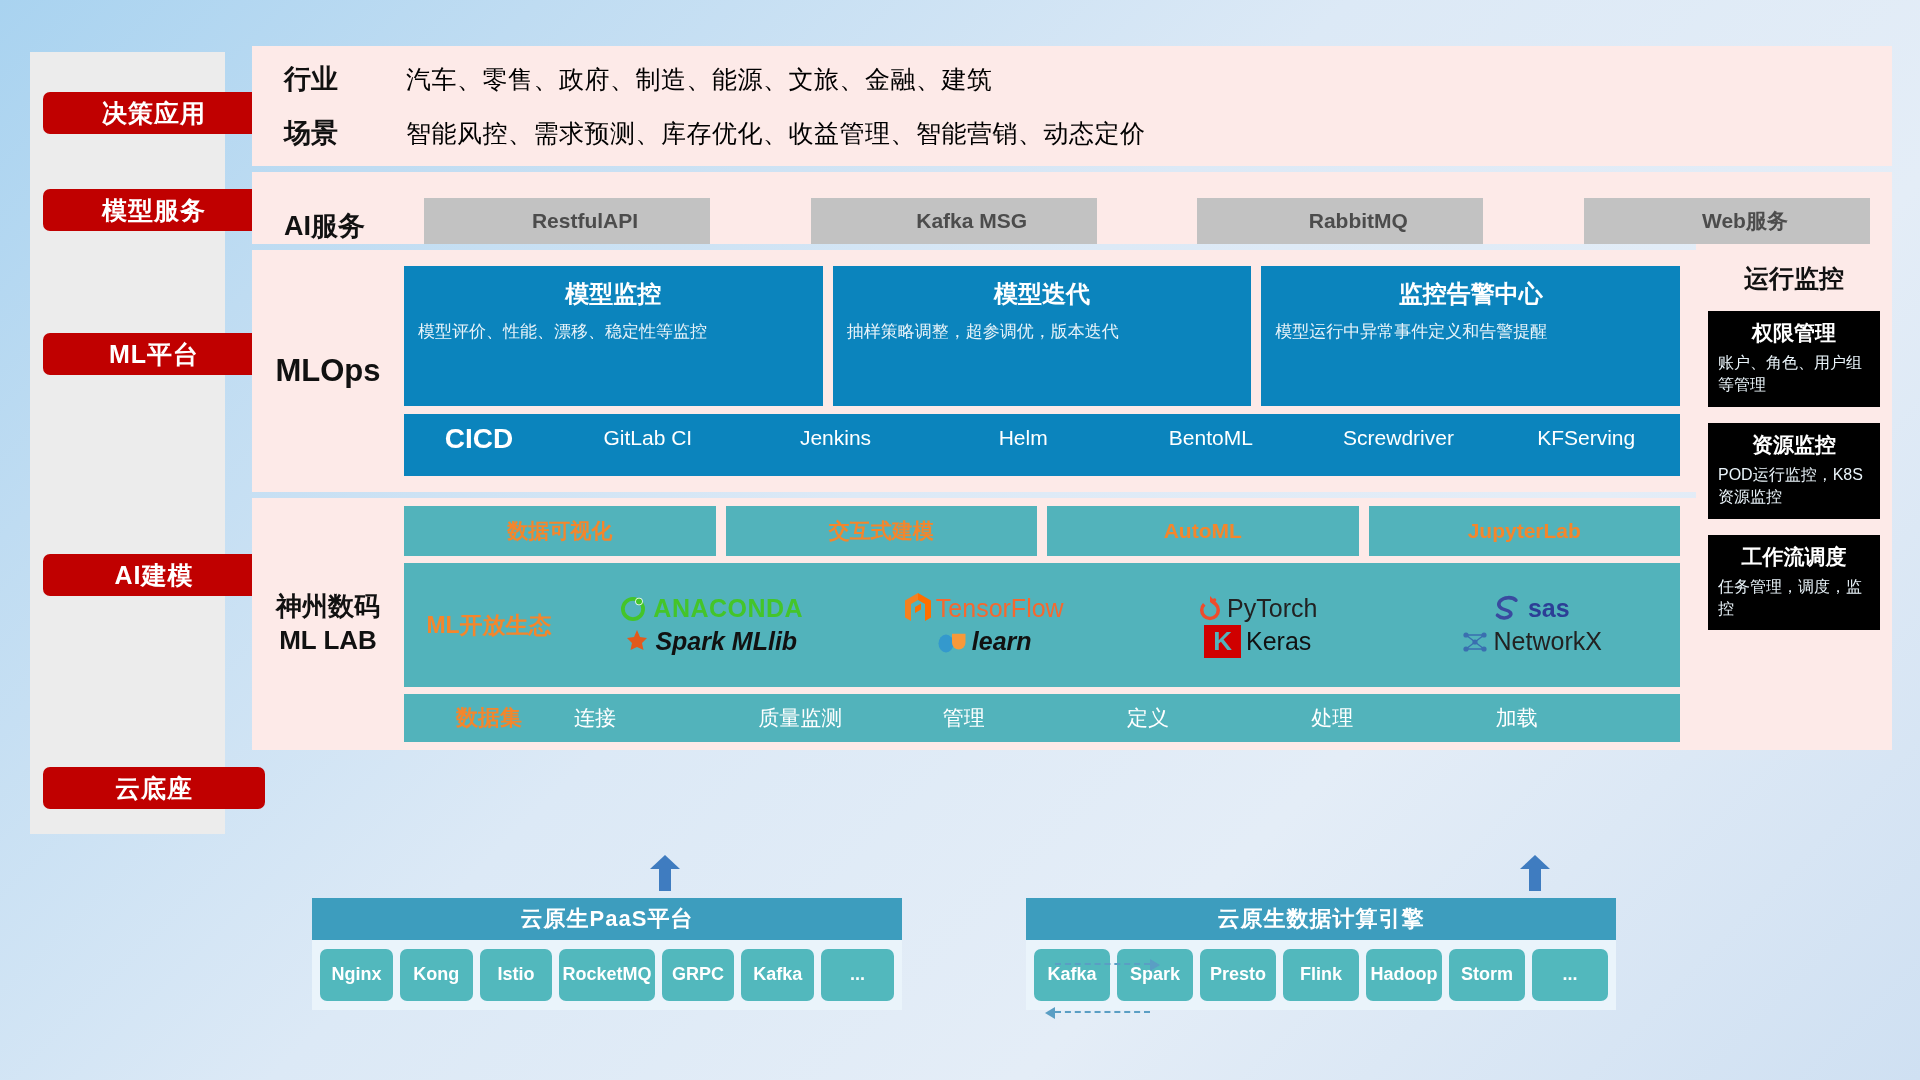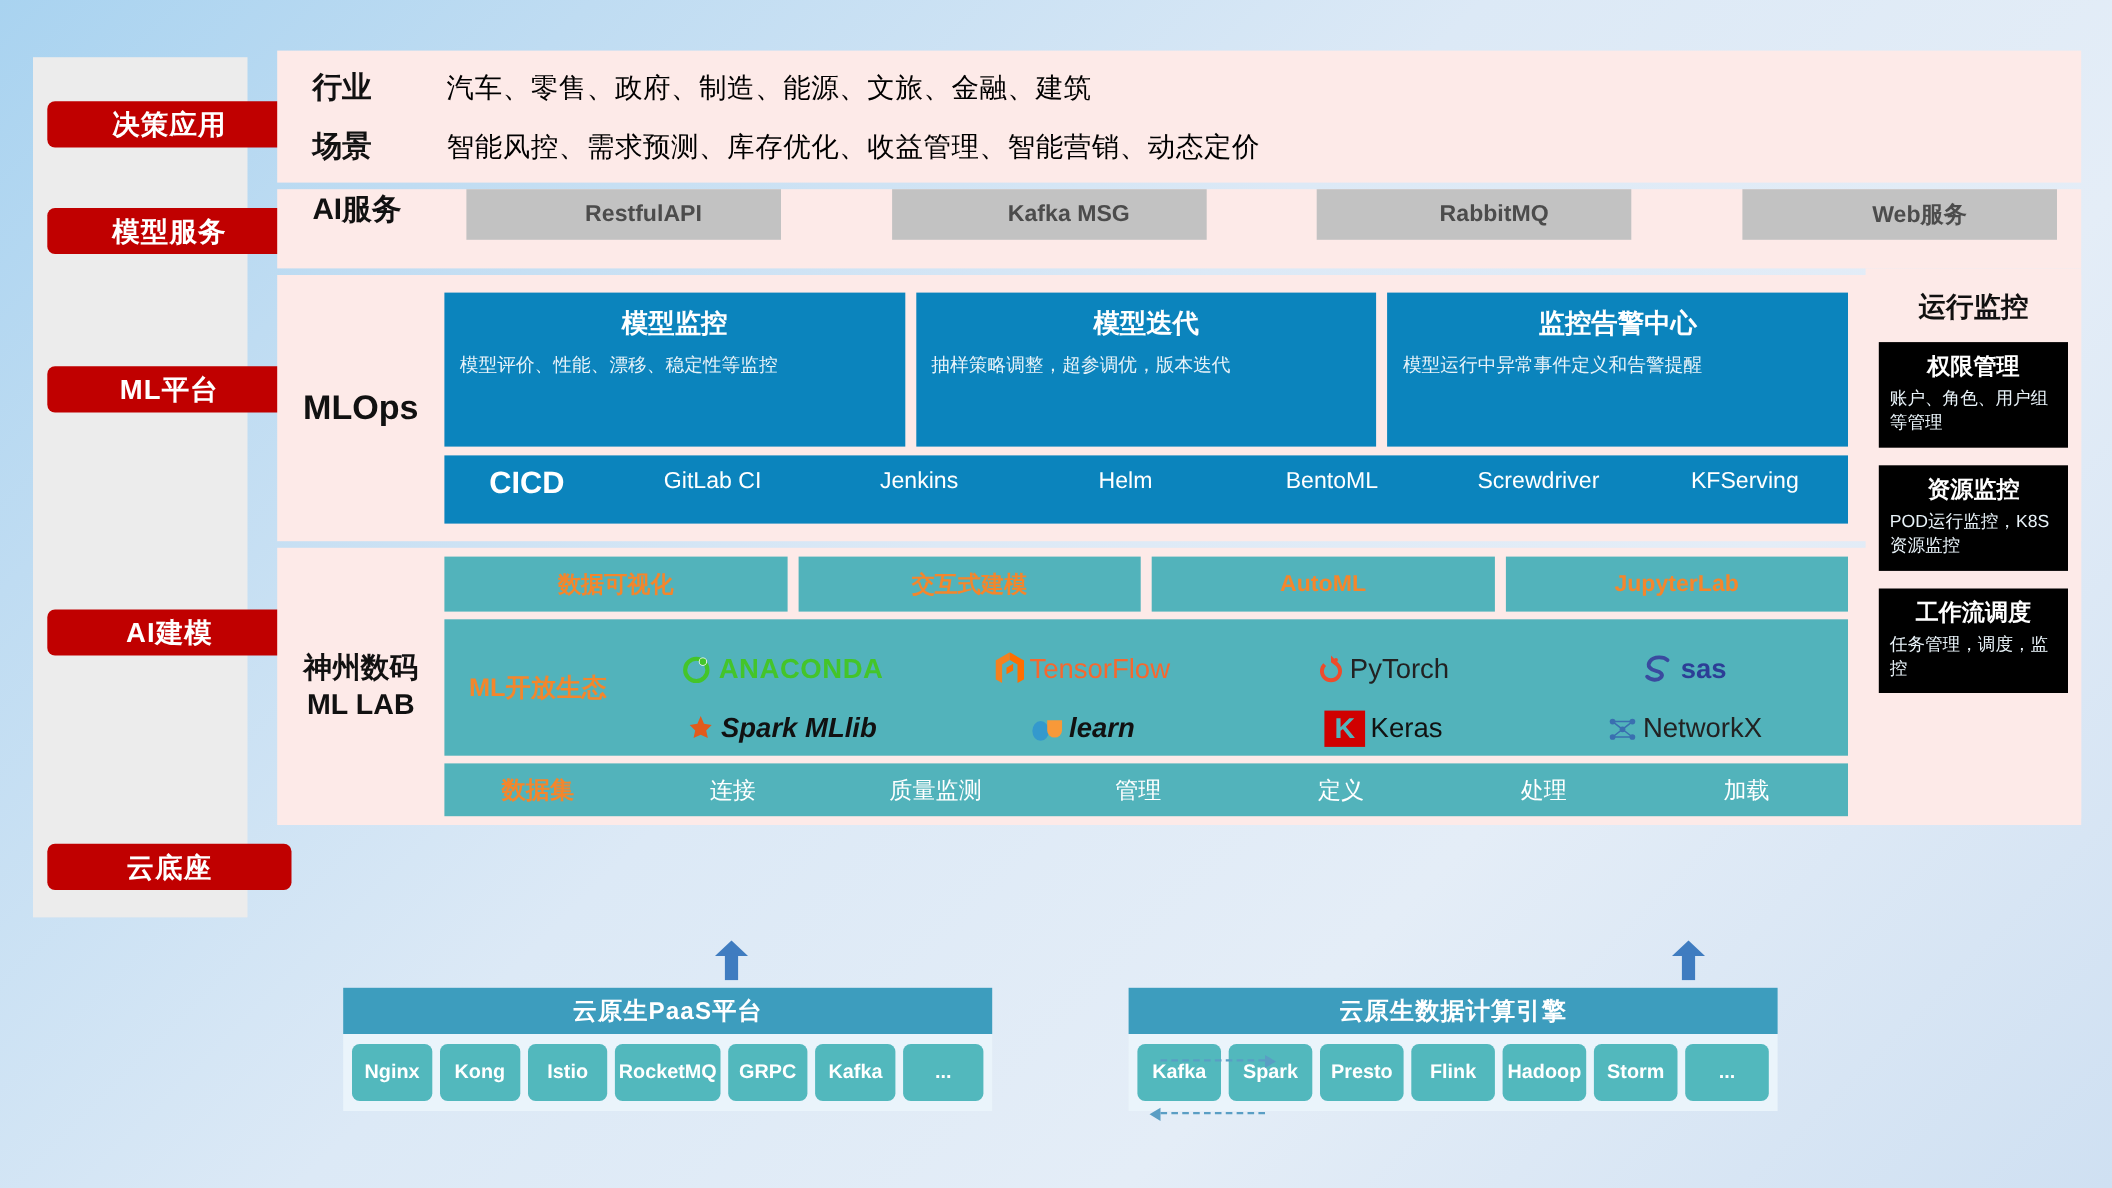--- a/index.html
+++ b/index.html
@@ -31,21 +31,21 @@
   .band + .band{margin-top:6px;}
 
   
   .b1{height:120px;display:flex;align-items:center;padding-left:32px;}
   .b1 .rows{display:flex;flex-direction:column;gap:18px;width:100%;}
   .b1 .row{display:flex;align-items:center;}
   .b1 .lbl{width:122px;font-size:27px;font-weight:bold;color:#111;flex:none;}
   .b1 .val{font-size:25px;color:#000000;letter-spacing:.5px;}
 
   
-  .b2{height:72px;display:flex;align-items:flex-start;padding-left:32px;}
+  .b2{height:72px;display:flex;align-items:flex-end;padding-left:32px;}
   .b2 .lbl{width:140px;font-size:27px;font-weight:bold;color:#111;flex:none;}
   .b2 .chips{display:flex;gap:0;flex:1;justify-content:space-between;padding-right:22px;}
   .b2 .chip{
     width:250px;height:46px;background:#c2c2c2;color:#4c4c4c;
     display:flex;align-items:center;justify-content:center;
     font-size:21px;font-weight:bold;padding-left:36px;
   }
 
   
   .b3{height:242px;display:flex;}
@@ -81,21 +81,21 @@
     flex:1;background:#52b3bb;display:flex;align-items:center;justify-content:center;
     color:#f4862c;font-size:21px;font-weight:bold;
   }
   .eco{background:#52b3bb;flex:1;display:flex;align-items:center;min-height:120px;}
   .eco .eco-lbl{width:170px;flex:none;text-align:center;color:#f4862c;font-size:23px;font-weight:bold;}
   .eco .logos{flex:1;display:grid;grid-template-columns:repeat(4,1fr);grid-template-rows:1fr 1fr;
     align-items:center;justify-items:center;padding-right:12px;}
   .dsrow{background:#52b3bb;height:48px;display:flex;align-items:center;}
   .dsrow .ds-lbl{width:170px;flex:none;text-align:center;color:#f4862c;font-size:22px;font-weight:bold;}
   .dsrow .ds-items{flex:1;display:flex;}
-  .dsrow .ds-items span{flex:1;text-align:center;color:#fff;font-size:21px;}
+  .dsrow .ds-items span{flex:1;text-align:left;color:#fff;font-size:21px;}
 
   
   .monitor{
     position:absolute;right:0;top:0;width:196px;background:#fdeae8;box-sizing:border-box;
     padding:14px 12px;display:flex;flex-direction:column;
   }
   .monitor h3{margin:4px 0 16px;text-align:center;font-size:25px;font-weight:bold;color:#111;}
   .mcard{background:#000000;color:#fff;padding:8px 10px 10px;margin-bottom:16px;}
   .mcard h5{margin:0 0 5px;text-align:center;font-size:21px;font-weight:bold;}
   .mcard p{margin:0;font-size:16px;line-height:1.4;color:#eaf4fa;}
@@ -123,21 +123,21 @@
     border-left:15px solid transparent;border-right:15px solid transparent;border-bottom:14px solid #3f7cc0;}
   .dash{
     position:absolute;height:0;border-top:2px dashed #5a9ec4;
   }
   .dash .tip{position:absolute;top:-6px;width:0;height:0;
     border-top:6px solid transparent;border-bottom:6px solid transparent;}
   .dash .tip.r{right:-10px;border-left:10px solid #5a9ec4;}
   .dash .tip.l{left:-10px;border-right:10px solid #5a9ec4;}
 
   
-  .logo{display:flex;align-items:center;gap:5px;margin-top:21px;}
+  .logo{display:flex;align-items:center;gap:5px;}
   .logo .txt{font-size:25px;}
 </style>
 </head>
 <body>
 
 <div class="canvas">
 
   <div class="rail"></div>
   <div class="rail-pill" style="top:92px">
       <span>决策应用</span>

